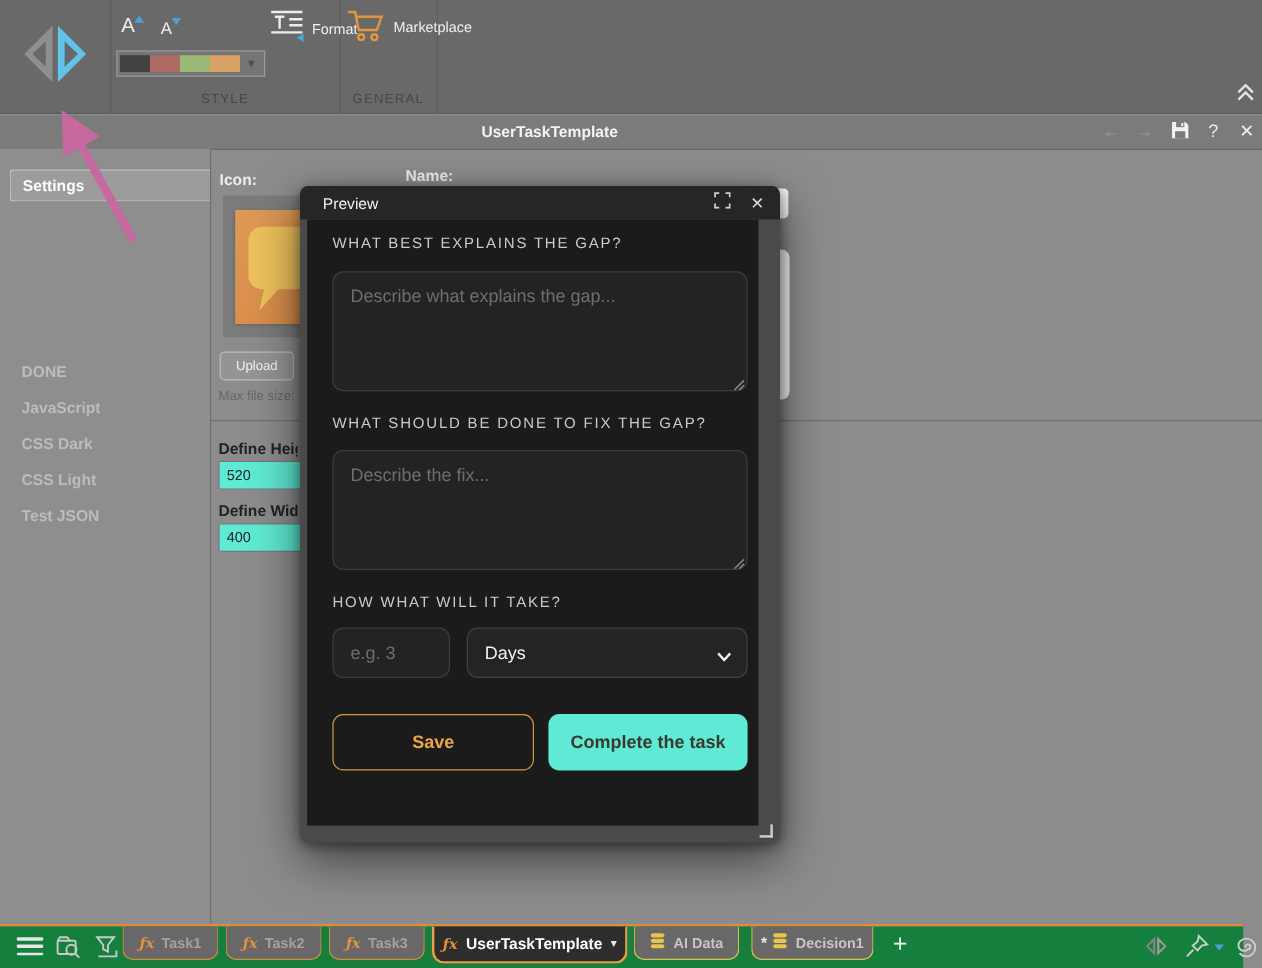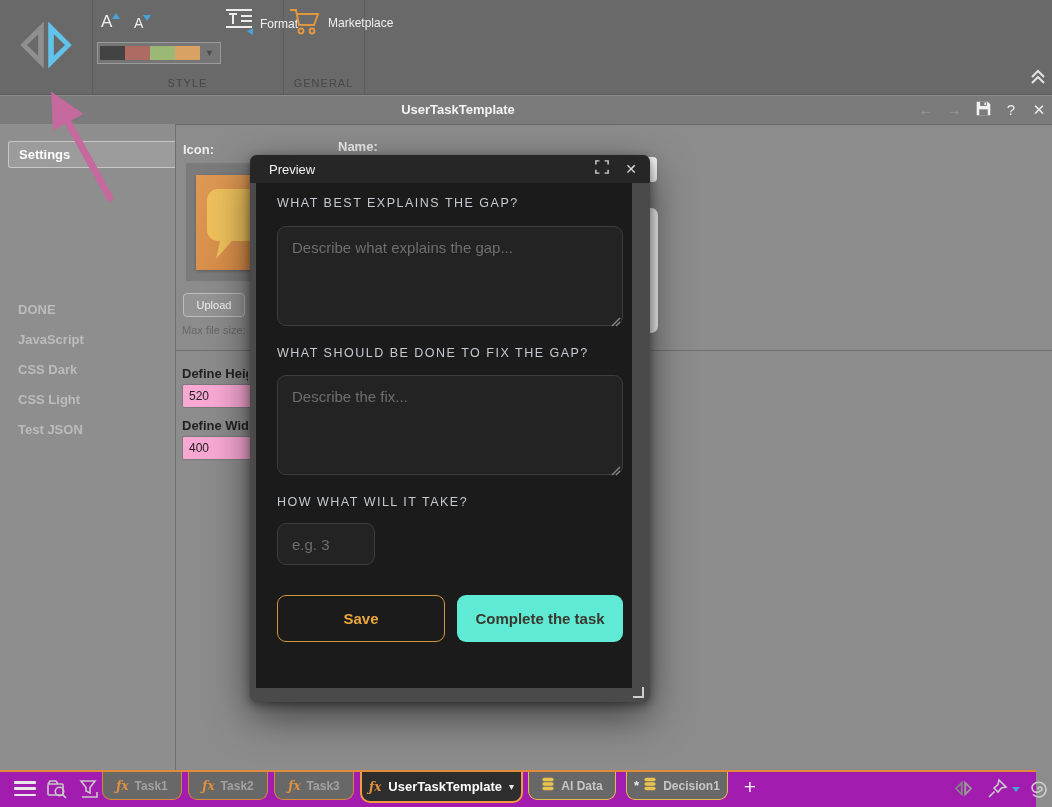--- a/index.html
+++ b/index.html
@@ -37,21 +37,21 @@
   .side-active{position:absolute;left:8px;width:167px;top:17px;height:27px;background:#9c9c9c;border:1px solid #c6c6c6;border-right:none;border-radius:3px 0 0 3px;display:flex;align-items:center;padding-left:10px;box-sizing:border-box;color:#fdfdfd;font-size:13px;font-weight:700;}
 
   
   .lbl-light{position:absolute;font-size:13px;font-weight:700;color:#ededed;}
   .lbl-dark{position:absolute;font-size:13px;font-weight:700;color:#222;}
   .lbl-small{position:absolute;font-size:11px;color:#676767;}
   .icon-frame{position:absolute;left:186px;top:163px;width:92px;height:118px;background:#7b7b7b;}
   .icon-img{position:absolute;left:10px;top:12px;width:72px;height:95px;background:linear-gradient(145deg,#dd9a55,#d78b47);box-shadow:0 1px 3px rgba(0,0,0,.25);}
   .upload-btn{position:absolute;left:183px;top:293px;width:60px;height:22px;background:#949494;border:1px solid #bdbdbd;border-radius:4px;color:#f2f2f2;font-size:11px;display:flex;align-items:center;justify-content:center;}
   .divider{position:absolute;left:176px;top:350px;right:0;height:1px;background:#707070;}
-  .txtinput{position:absolute;height:24px;width:92px;background:#f9a8d4;border:1px solid #7a7a7a;border-radius:2px;font-size:12px;color:#222;padding:0 6px;box-sizing:border-box;font-family:inherit;}
+  .txtinput{position:absolute;height:24px;width:92px;background:#5eead4;border:1px solid #7a7a7a;border-radius:2px;font-size:12px;color:#222;padding:0 6px;box-sizing:border-box;font-family:inherit;}
   .white-sliver{position:absolute;background:#fbfbfb;z-index:5;}
 
   
   .modal{position:absolute;left:250px;top:155px;width:400px;height:547px;background:#4a4a4a;border-radius:7px;z-index:40;
          box-shadow:0 14px 40px rgba(0,0,0,.55),0 3px 10px rgba(0,0,0,.4);}
   .modal-titlebar{position:absolute;left:0;top:0;right:0;height:28px;background:#262626;border-radius:7px 7px 0 0;display:flex;align-items:center;padding:0 13px 0 19px;box-sizing:border-box;}
   .modal-title{font-size:13px;color:#f2f2f2;}
   .modal-tools{margin-left:auto;display:flex;align-items:center;gap:16px;}
   .modal-x{color:#d9d9d9;font-size:14px;line-height:14px;}
   .modal-content{position:absolute;left:6px;top:28px;width:376px;height:505px;background:#1b1b1b;}
@@ -61,21 +61,21 @@
   .m-num{position:absolute;left:21px;width:98px;height:42px;background:#232323;border:1px solid #3d3d3d;border-radius:9px;color:#dcdcdc;font-size:15px;padding:0 14px;box-sizing:border-box;outline:none;font-family:inherit;}
   .m-selwrap{position:absolute;left:133px;width:234px;height:42px;}
   .m-sel{width:100%;height:100%;background:#242424;border:1px solid #424242;border-radius:9px;color:#f2f2f2;font-size:15px;padding:0 14px;appearance:none;-webkit-appearance:none;box-sizing:border-box;outline:none;font-family:inherit;}
   .sel-chev{position:absolute;right:13px;top:16px;pointer-events:none;}
   .m-save{position:absolute;left:21px;width:168px;height:47px;background:transparent;border:1.5px solid #d3973b;border-radius:9px;color:#eba73d;font-weight:700;font-size:15px;font-family:inherit;}
   .m-complete{position:absolute;left:201px;width:166px;height:47px;background:#5eead4;border:none;border-radius:9px;color:#3c382d;font-weight:700;font-size:15px;font-family:inherit;}
   .ta-grip{position:absolute;pointer-events:none;}
   .modal-resize{position:absolute;right:6px;bottom:4px;width:9px;height:9px;border-right:2px solid #cfcfcf;border-bottom:2px solid #cfcfcf;}
 
   
-  .bottombar{position:absolute;left:0;right:16px;bottom:0;height:37px;background:#a21caf;z-index:30;text-decoration:underline;}
+  .bottombar{position:absolute;left:0;right:16px;bottom:0;height:37px;background:#15803d;z-index:30;text-decoration:underline;}
   .bottombar .topline{position:absolute;top:0;left:0;right:0;height:2px;background:#e08a3e;}
   .burger{position:absolute;left:14px;top:11px;width:22px;height:15px;display:flex;flex-direction:column;justify-content:space-between;}
   .burger span{height:2.5px;background:#e8e8e8;border-radius:1px;}
   .bb-ico{position:absolute;top:8px;width:22px;height:22px;}
   .tab{position:absolute;top:2px;height:28px;display:flex;align-items:center;justify-content:center;gap:6px;background:#686868;border:1.5px solid #d8873c;border-top:none;border-radius:0 0 9px 9px;color:#a2a2a2;font-size:12px;font-weight:600;box-sizing:border-box;}
   .tab-data{border-color:#e2bd4d;color:#c6c6c6;}
   .tab-active{position:absolute;left:360px;width:163px;top:2px;height:31px;display:flex;align-items:center;justify-content:center;gap:7px;background:#2d2d2d;border:2px solid #f29a42;border-top:none;border-radius:0 0 10px 10px;color:#fff;font-size:13px;font-weight:700;box-sizing:border-box;}
   .fxico{font-style:italic;font-weight:700;color:#e2933d;font-size:12px;font-family:"DejaVu Serif",serif;}
   .chev-dn{font-size:10px;color:#e8e8e8;}
   .modified{color:#ececec;font-size:13px;margin-right:-2px;}
@@ -241,20 +241,30 @@
       <textarea class="m-area" style="top: 192px;" placeholder="Describe the fix..."></textarea>
       <span class="ta-grip" style="left:355px;top:279px">
         <svg width="10" height="10" viewBox="0 0 10 10" stroke="#8a8a8a" stroke-width="1.3">
             <line x1="1" y1="9" x2="9" y2="1"></line>
             <line x1="5" y1="9" x2="9" y2="5"></line>
           </svg>
       </span>
 
       <div class="m-label" style="top:312px">HOW WHAT WILL IT TAKE?</div>
       <input class="m-num" style="top: 340px;" placeholder="e.g. 3">
+      <div class="m-selwrap" style="top:340px">
+        <select class="m-sel">
+          <option>Days</option>
+        </select>
+        <span class="sel-chev">
+          <svg width="13" height="9" viewBox="0 0 13 9" fill="none" stroke="#f0f0f0" stroke-width="2">
+              <polyline points="1.5,1.5 6.5,7 11.5,1.5"></polyline>
+            </svg>
+        </span>
+      </div>
 
       <button class="m-save" style="top:412px">Save</button>
       <button class="m-complete" style="top:412px">Complete the task</button>
     </div>
     <div class="modal-resize"></div>
   </div>
 
   <div class="bottombar">
     <div class="topline"></div>
 

